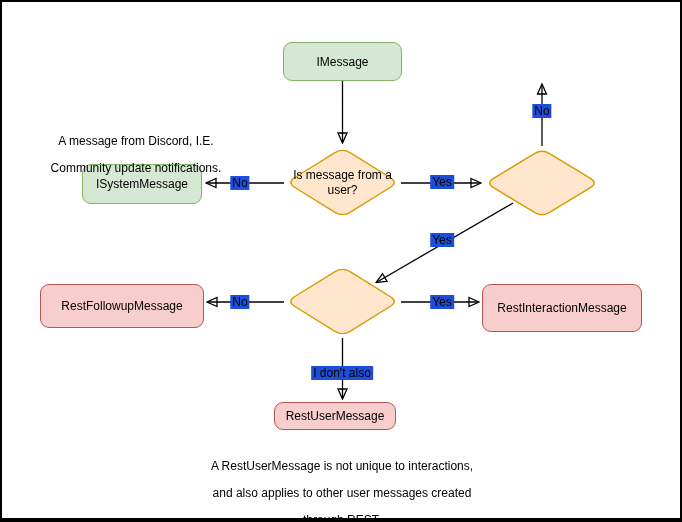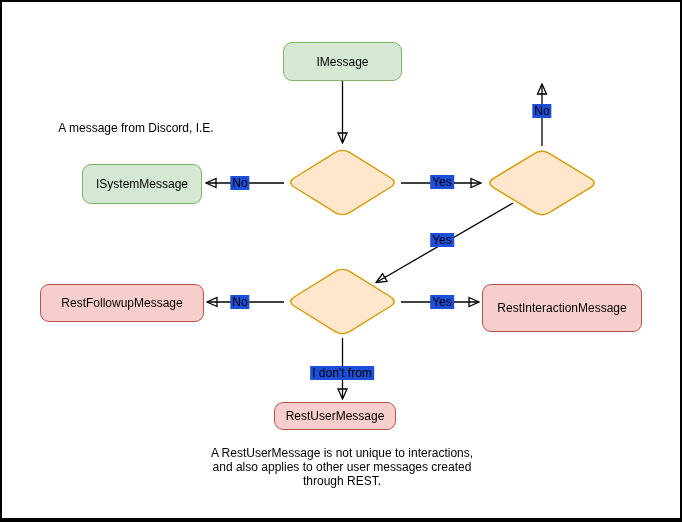--- a/index.html
+++ b/index.html
@@ -59,21 +59,21 @@
     background: #1d4ed8;
     padding: 0 2px;
     white-space: nowrap;
     line-height: 14px;
   }
   .annotation {
     position: absolute;
     text-align: center;
     line-height: 14px;
   }
-  .annotation div { white-space: nowrap; }
+  .annotation div { white-space: nowrap; margin-top: 13px; }
 </style>
 </head>
 <body>
 
 <div id="canvas">
 
   <svg class="edge-layer" aria-hidden="true">
     <defs>
       <marker id="arrow" markerUnits="userSpaceOnUse" markerWidth="12" markerHeight="12" refX="10" refY="6" orient="auto">
         <path d="M1,1.5 L11,6 L1,10.5 Z" fill="#000000" stroke="none"></path>
@@ -95,56 +95,58 @@
 
 
   <div class="node box green" style="left:80px;top:162px;width:120px;height:40px">
     <span>ISystemMessage</span>
   </div>
 
   <div class="node diamond" style="left:283px;top:144px;width:115px;height:73px">
     <svg viewBox="0 0 116 74" preserveAspectRatio="none">
       <path vector-effect="non-scaling-stroke" d="M 65.6 6.8 L 106.4 32.2 Q 114 37 106.4 41.8 L 65.6 67.2 Q 58 72 50.4 67.2 L 9.6 41.8 Q 2 37 9.6 32.2 L 50.4 6.8 Q 58 2 65.6 6.8 Z"></path>
     </svg>
+    <span class="diamond-label">Is message from a user?</span>
   </div>
 
   <div class="node diamond" style="left:482px;top:145px;width:116px;height:72px">
     <svg viewBox="0 0 116 74" preserveAspectRatio="none">
       <path vector-effect="non-scaling-stroke" d="M 65.6 6.8 L 106.4 32.2 Q 114 37 106.4 41.8 L 65.6 67.2 Q 58 72 50.4 67.2 L 9.6 41.8 Q 2 37 9.6 32.2 L 50.4 6.8 Q 58 2 65.6 6.8 Z"></path>
     </svg>
   </div>
 
   <div class="node diamond" style="left:283px;top:263px;width:115px;height:73px">
     <svg viewBox="0 0 116 74" preserveAspectRatio="none">
       <path vector-effect="non-scaling-stroke" d="M 65.6 6.8 L 106.4 32.2 Q 114 37 106.4 41.8 L 65.6 67.2 Q 58 72 50.4 67.2 L 9.6 41.8 Q 2 37 9.6 32.2 L 50.4 6.8 Q 58 2 65.6 6.8 Z"></path>
     </svg>
   </div>
 
-  <div class="node box red" style="left:38px;top:282px;width:164px;height:38px">
+  <div class="node box red" style="left:38px;top:282px;width:164px;height:44px">
     <span>RestFollowupMessage</span>
   </div>
 
   <div class="node box red" style="left:480px;top:282px;width:160px;height:48px">
     <span>RestInteractionMessage</span>
   </div>
 
   <div class="node box red" style="left:272px;top:400px;width:122px;height:28px">
     <span>RestUserMessage</span>
   </div>
 
   <div class="edge-label" style="left:238px;top:181px">No</div>
   <div class="edge-label" style="left:440px;top:180px">Yes</div>
   <div class="edge-label" style="left:540px;top:109px">No</div>
   <div class="edge-label" style="left:440px;top:238px">Yes</div>
   <div class="edge-label" style="left:238px;top:300px">No</div>
   <div class="edge-label" style="left:440px;top:300px">Yes</div>
-  <div class="edge-label" style="left:340px;top:371px">I don't from</div>
+  <div class="edge-label" style="left:340px;top:371px">I don't also</div>
 
   <div class="annotation" style="left:24px;top:119px;width:220px">
     <div>A message from Discord, I.E.</div>
+    <div>Community update notifications.</div>
   </div>
 
   <div class="annotation" style="left:190px;top:444px;width:300px">
     <div>A RestUserMessage is not unique to interactions,</div>
     <div>and also applies to other user messages created</div>
     <div>through REST.</div>
   </div>
 
 </div>
 

